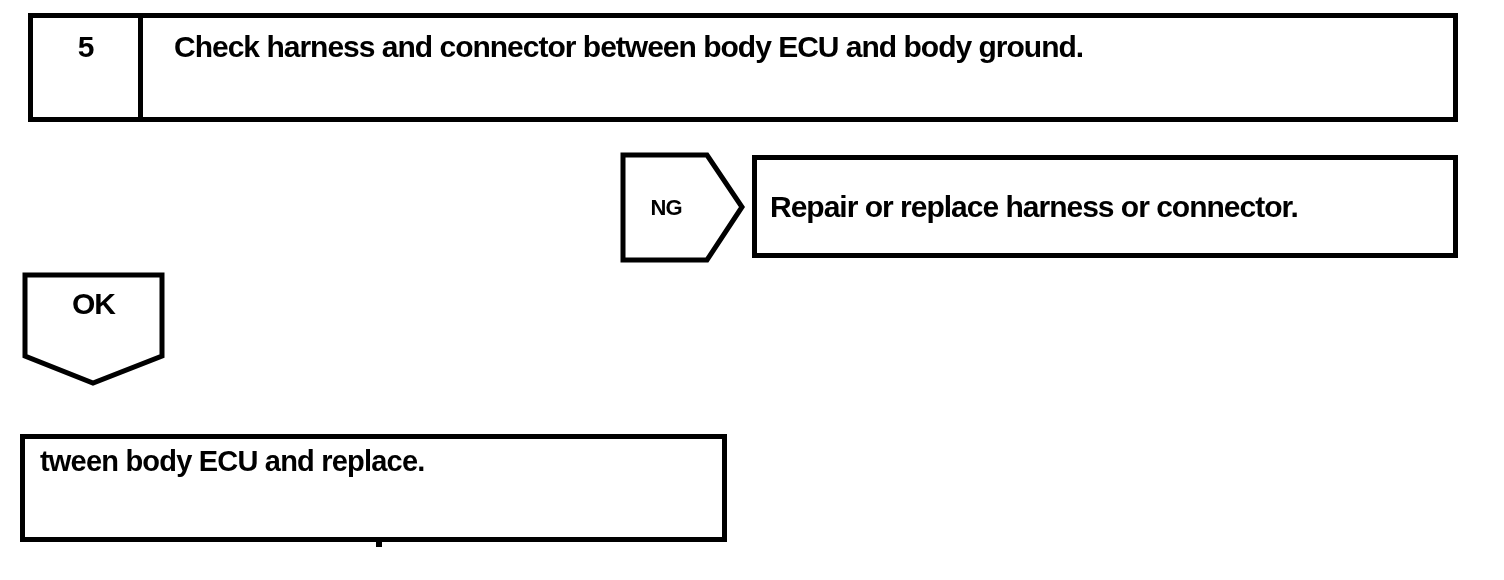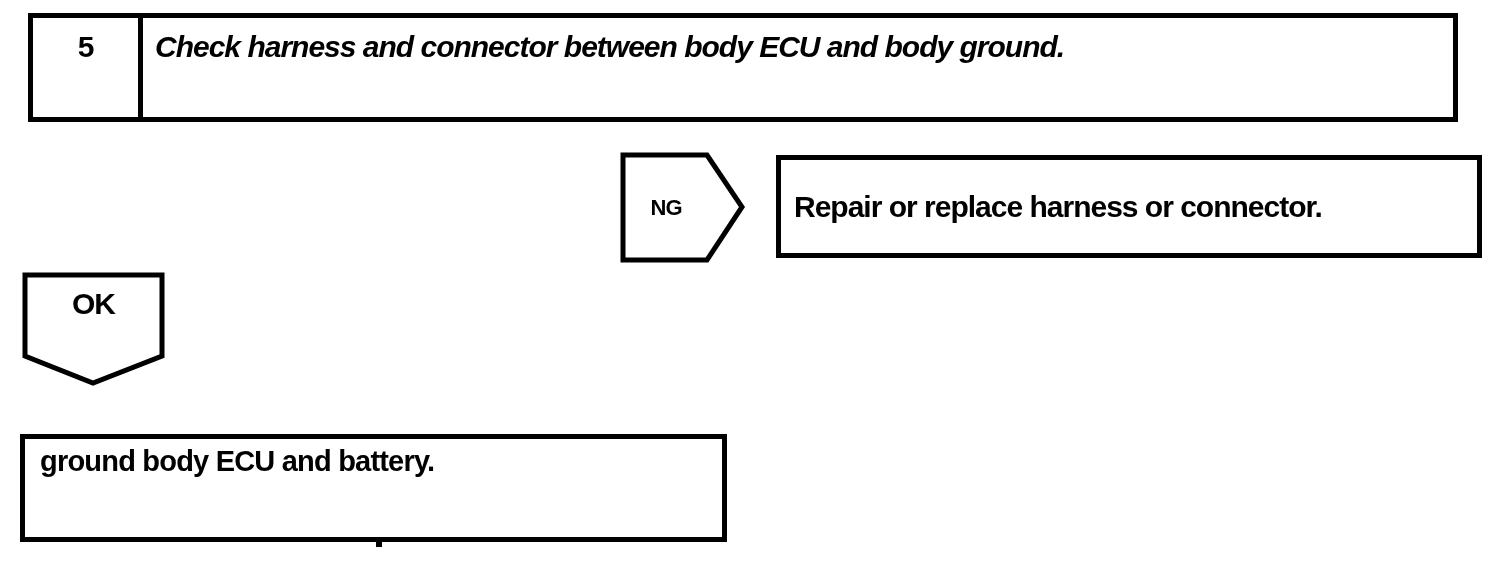--- a/index.html
+++ b/index.html
@@ -36,25 +36,24 @@
     box-sizing: border-box;
     display: flex;
     justify-content: center;
     align-items: flex-start;
     padding-top: 12px;
     font-size: 30px;
     letter-spacing: -1px;
   }
   .step-text-cell {
     flex: 1;
-    padding: 12px 10px 0 12px;
+    padding: 12px 10px 0 31px;
     font-size: 30px;
     letter-spacing: -1px;
     line-height: 34px;
-    font-style: italic;
   }
 
   
   .ng-pentagon {
     position: absolute;
     left: 620px;
     top: 152px;
     width: 126px;
     height: 112px;
   }
@@ -77,21 +76,20 @@
     width: 706px;
     height: 103px;
     border: 5px solid #000;
     box-sizing: border-box;
     display: flex;
     align-items: center;
     padding-left: 13px;
     font-size: 30px;
     letter-spacing: -1px;
     background: #fff;
-    margin-left: 24px;
   }
 
   
   .ok-pentagon {
     position: absolute;
     left: 22px;
     top: 272px;
     width: 146px;
     height: 116px;
   }
@@ -161,18 +159,18 @@
   <div class="repair-box">
     <span>Repair or replace harness or connector.</span>
   </div>
 
   <svg class="ok-pentagon" viewBox="0 0 146 116" width="146" height="116" aria-hidden="true">
     <polygon points="3,3 140,3 140,84 71,111 3,84"></polygon>
   </svg>
   <div class="ok-label">OK</div>
 
   <div class="result-box">
-    <div>ground body ECU and battery.</div>
+    <div>tween body ECU and replace.</div>
   </div>
 
   <div class="artifact-tick"></div>
 
 </div>
 
 </body></html>

